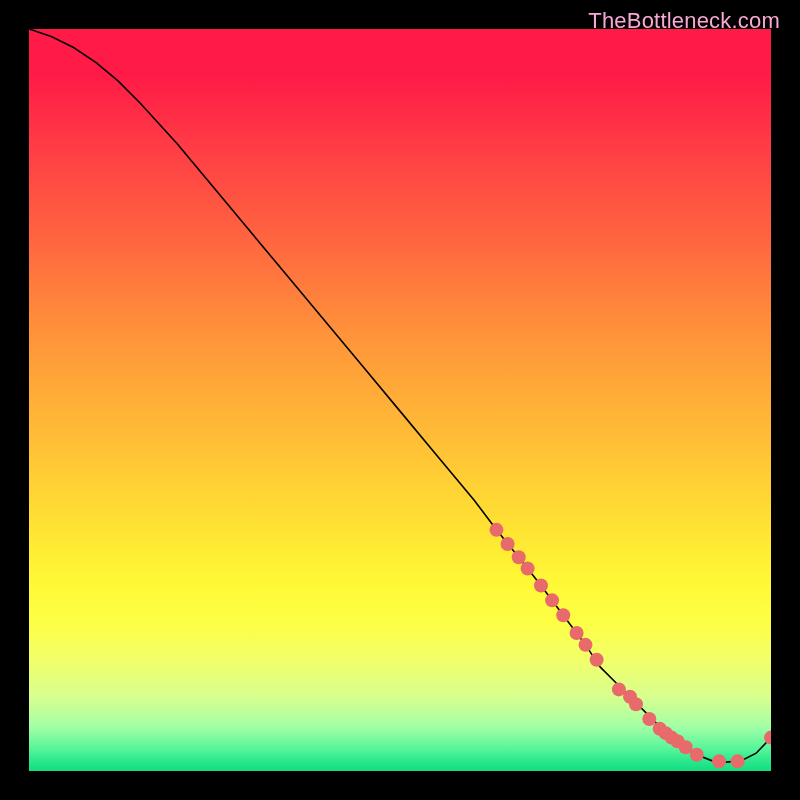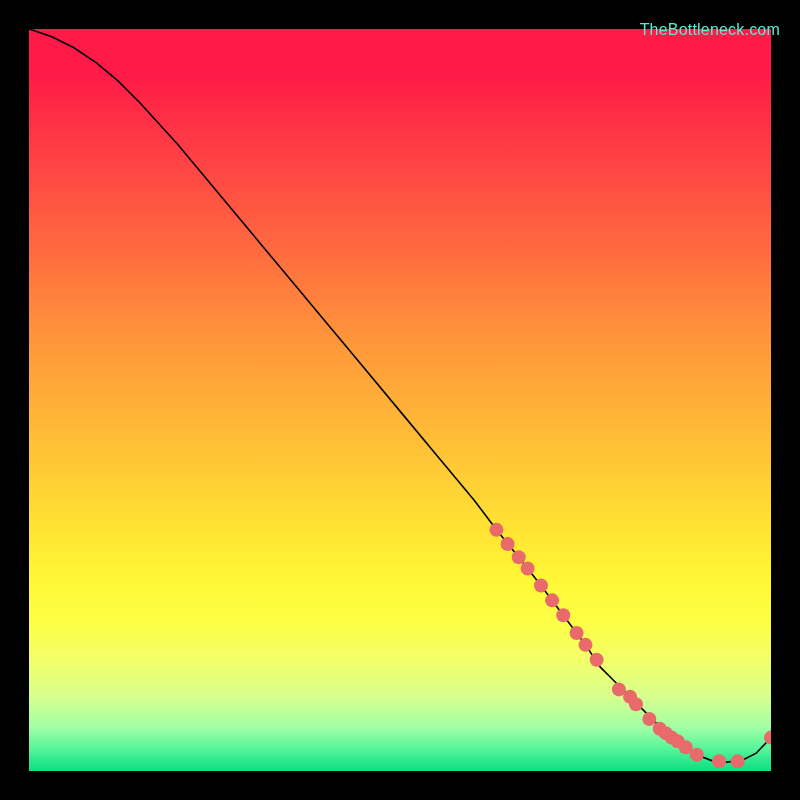--- a/index.html
+++ b/index.html
@@ -11,24 +11,24 @@
     font-family: Arial, Helvetica, sans-serif;
     overflow: hidden;
   }
   .container {
     position: relative;
     width: 800px;
     height: 800px;
   }
   .watermark {
     position: absolute;
-    top: 21px;
+    top: 8px;
     right: 20px;
-    color: #5eead4;
-    font-size: 16px;
+    color: #f9a8d4;
+    font-size: 22px;
     font-weight: 500;
     letter-spacing: 0.2px;
     z-index: 4;
   }
   .plot {
     position: absolute;
     left: 29px;
     top: 29px;
     width: 742px;
     height: 742px;

